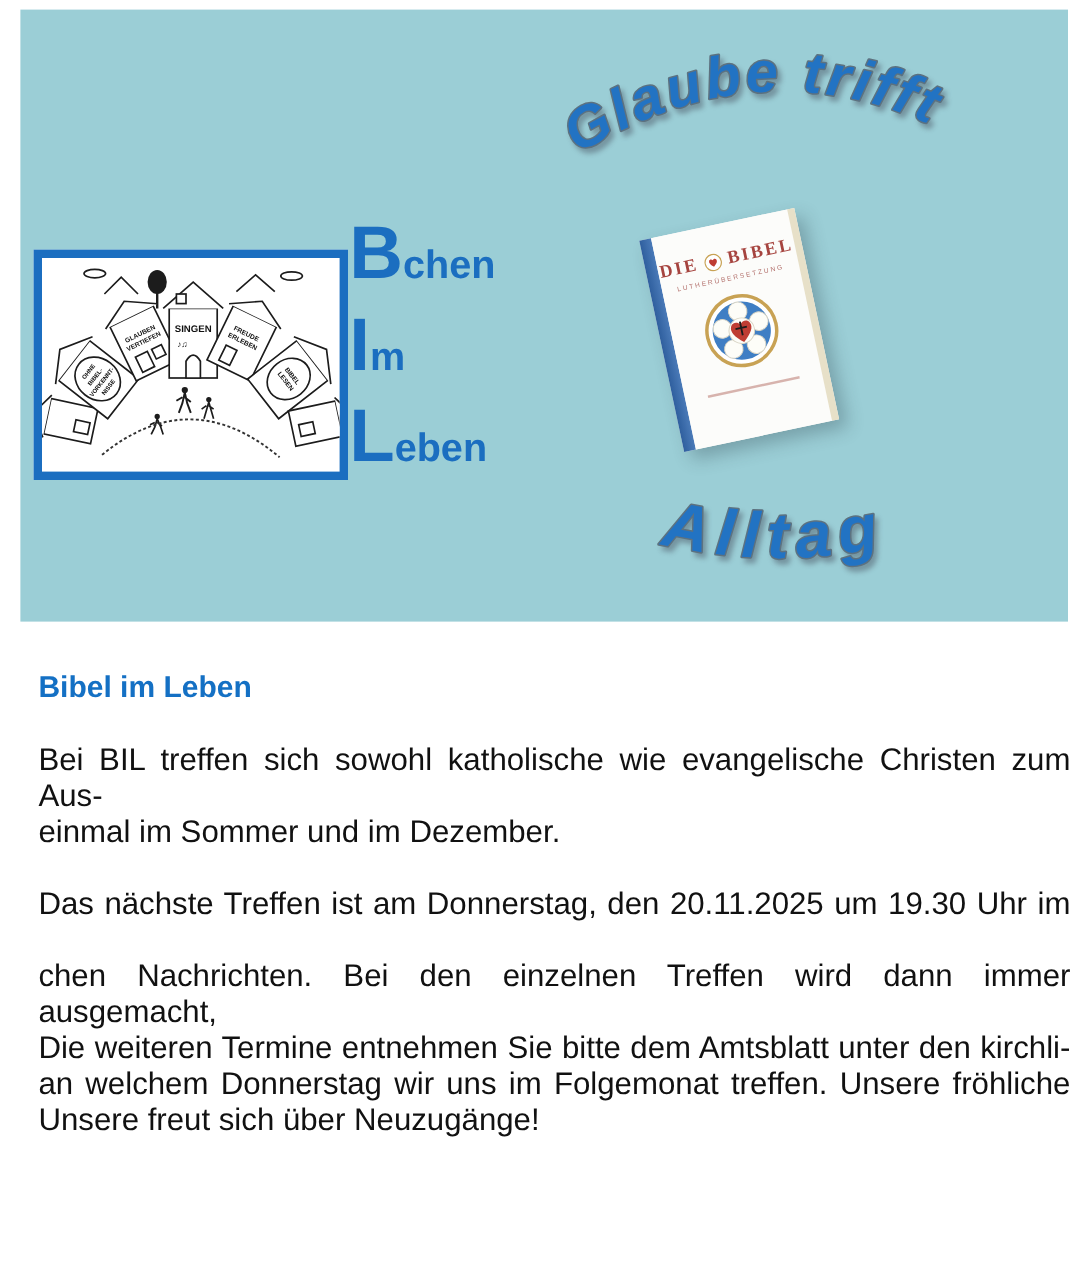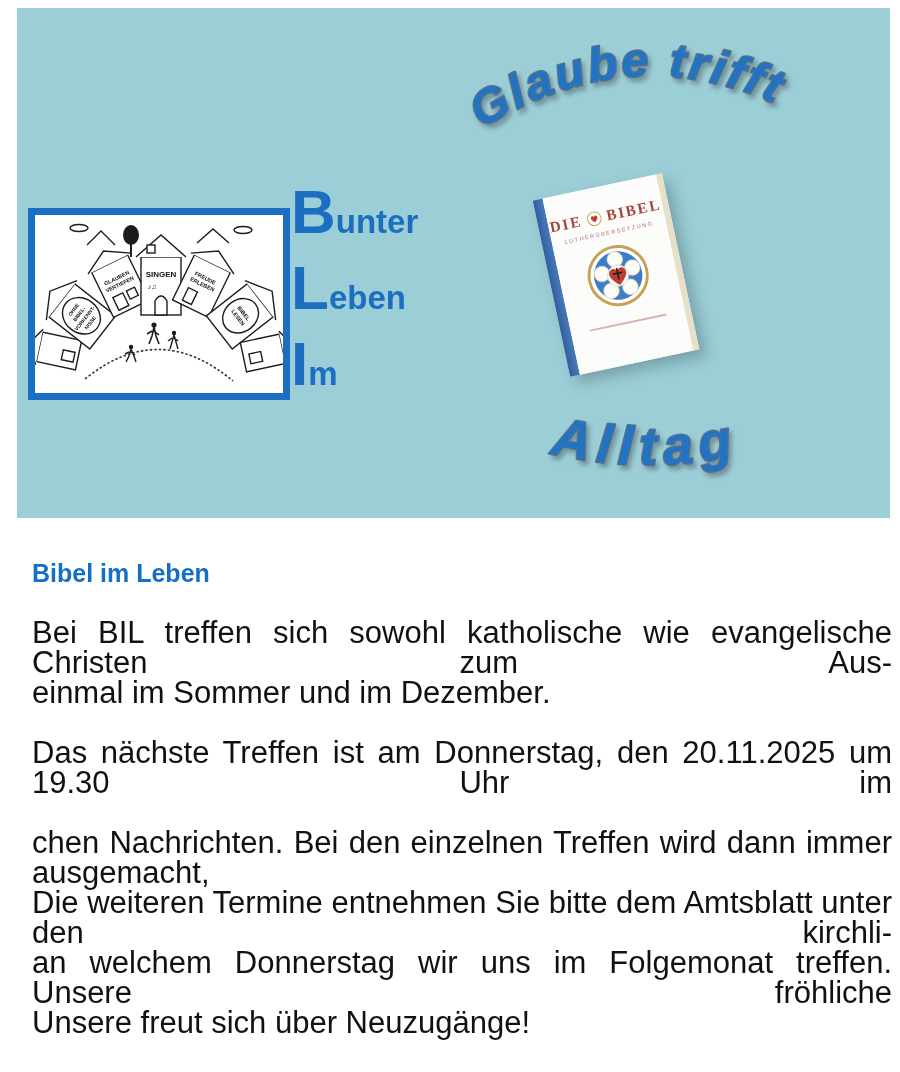--- a/index.html
+++ b/index.html
@@ -39,21 +39,21 @@
               display:flex;flex-direction:column;align-items:center;}
   .book-title{margin-top:22px;display:flex;align-items:center;gap:5px;
               font-family:"Liberation Serif",serif;font-weight:bold;font-size:15px;
               letter-spacing:2px;color:#a6443f;}
   .book-subtitle{margin-top:5px;font-size:5.5px;letter-spacing:1.6px;color:#b4726e;}
   .book-footline{margin-top:16px;width:68%;height:2px;background:rgba(170,90,80,.45);}
 
   
   .content{position:absolute;left:32px;top:558px;width:860px;color:#111;}
   .heading{margin:0 0 30px 0;font-size:25px;line-height:30px;font-weight:bold;color:#1470c4;}
-  .para{margin:0 0 30px 0;font-size:31px;line-height:30px;}
+  .para{margin:0 0 30px 0;font-size:26px;line-height:30px;}
   .line{text-align:justify;}
   .line.j{text-align-last:justify;}
 </style>
 </head>
 <body>
 
 <div>
 
   <div class="banner">
 
@@ -141,23 +141,23 @@
             <path d="M139 120 l-2 7 l-2 7 m4 -14 l2 7 l2 7 m-6 -11 l-4 3 m6 -3 l4 3" stroke="#1c1c1c" stroke-width="1.4" fill="none"></path>
           <circle cx="96" cy="132" r="2.2"></circle>
             <path d="M96 134 l-2 7 l-3 6 m5 -13 l3 7 l2 6 m-7 -10 l-4 2 m6 -2 l4 3" stroke="#1c1c1c" stroke-width="1.4" fill="none"></path>
         </g>
 
         <path d="M 50 164 Q 124 104 198 166" fill="none" stroke="#333" stroke-width="1.6" stroke-dasharray="2.5,2"></path>
       </svg>
     </div>
 
     <div class="bil">
-      <div class="bil-line"><span class="bil-big">B</span><span class="bil-small">unter</span></div>
+      <div class="bil-line"><span class="bil-big">B</span><span class="bil-small">chen</span></div>
+      <div class="bil-line"><span class="bil-big">I</span><span class="bil-small">m</span></div>
       <div class="bil-line"><span class="bil-big">L</span><span class="bil-small">eben</span></div>
-      <div class="bil-line"><span class="bil-big">I</span><span class="bil-small">m</span></div>
     </div>
 
     <div class="book">
       <div class="book-spine"></div>
       <div class="book-cover">
         <div class="book-title">
           <span>DIE</span>
           <svg width="15" height="15" viewBox="0 0 15 15">
             <circle cx="7.5" cy="7.5" r="6.8" fill="#fff" stroke="#c8a254" stroke-width="1"></circle>
             <path d="M7.5 11 C5 9 3.6 7.2 4.4 5.5 C5 4.2 6.8 4.3 7.5 5.6 C8.2 4.3 10 4.2 10.6 5.5 C11.4 7.2 10 9 7.5 11 Z" fill="#bf3d33"></path>

